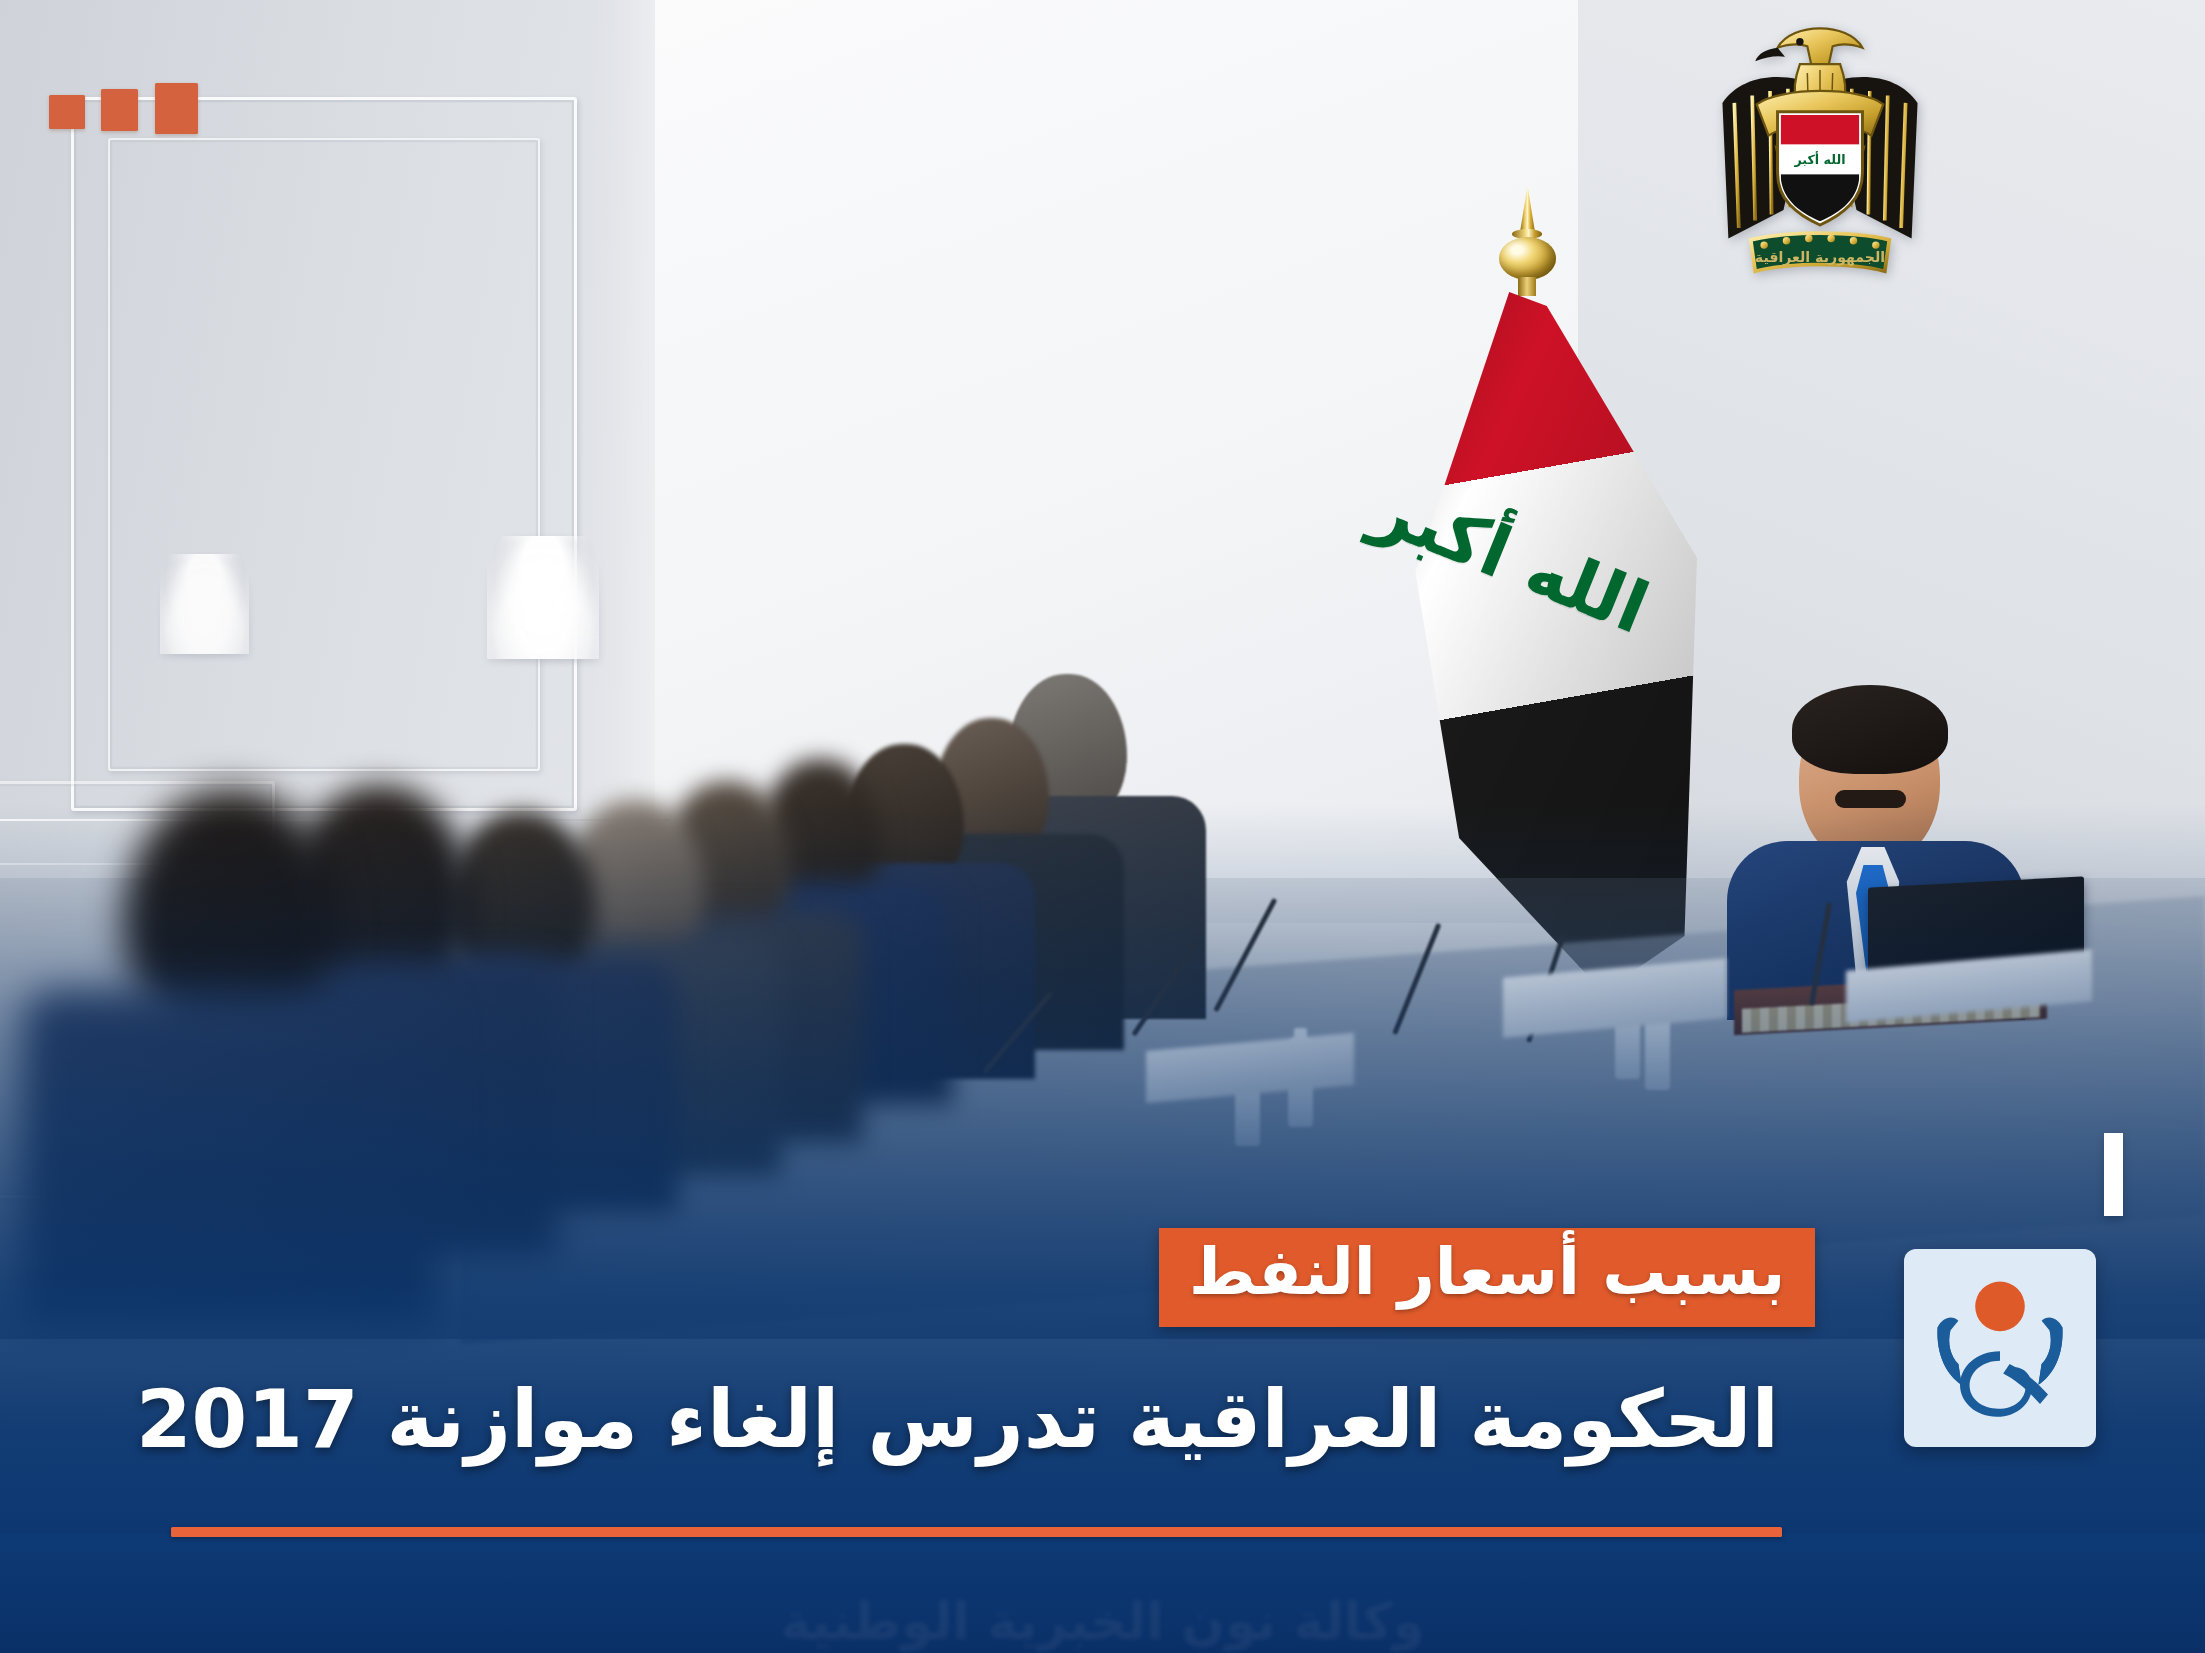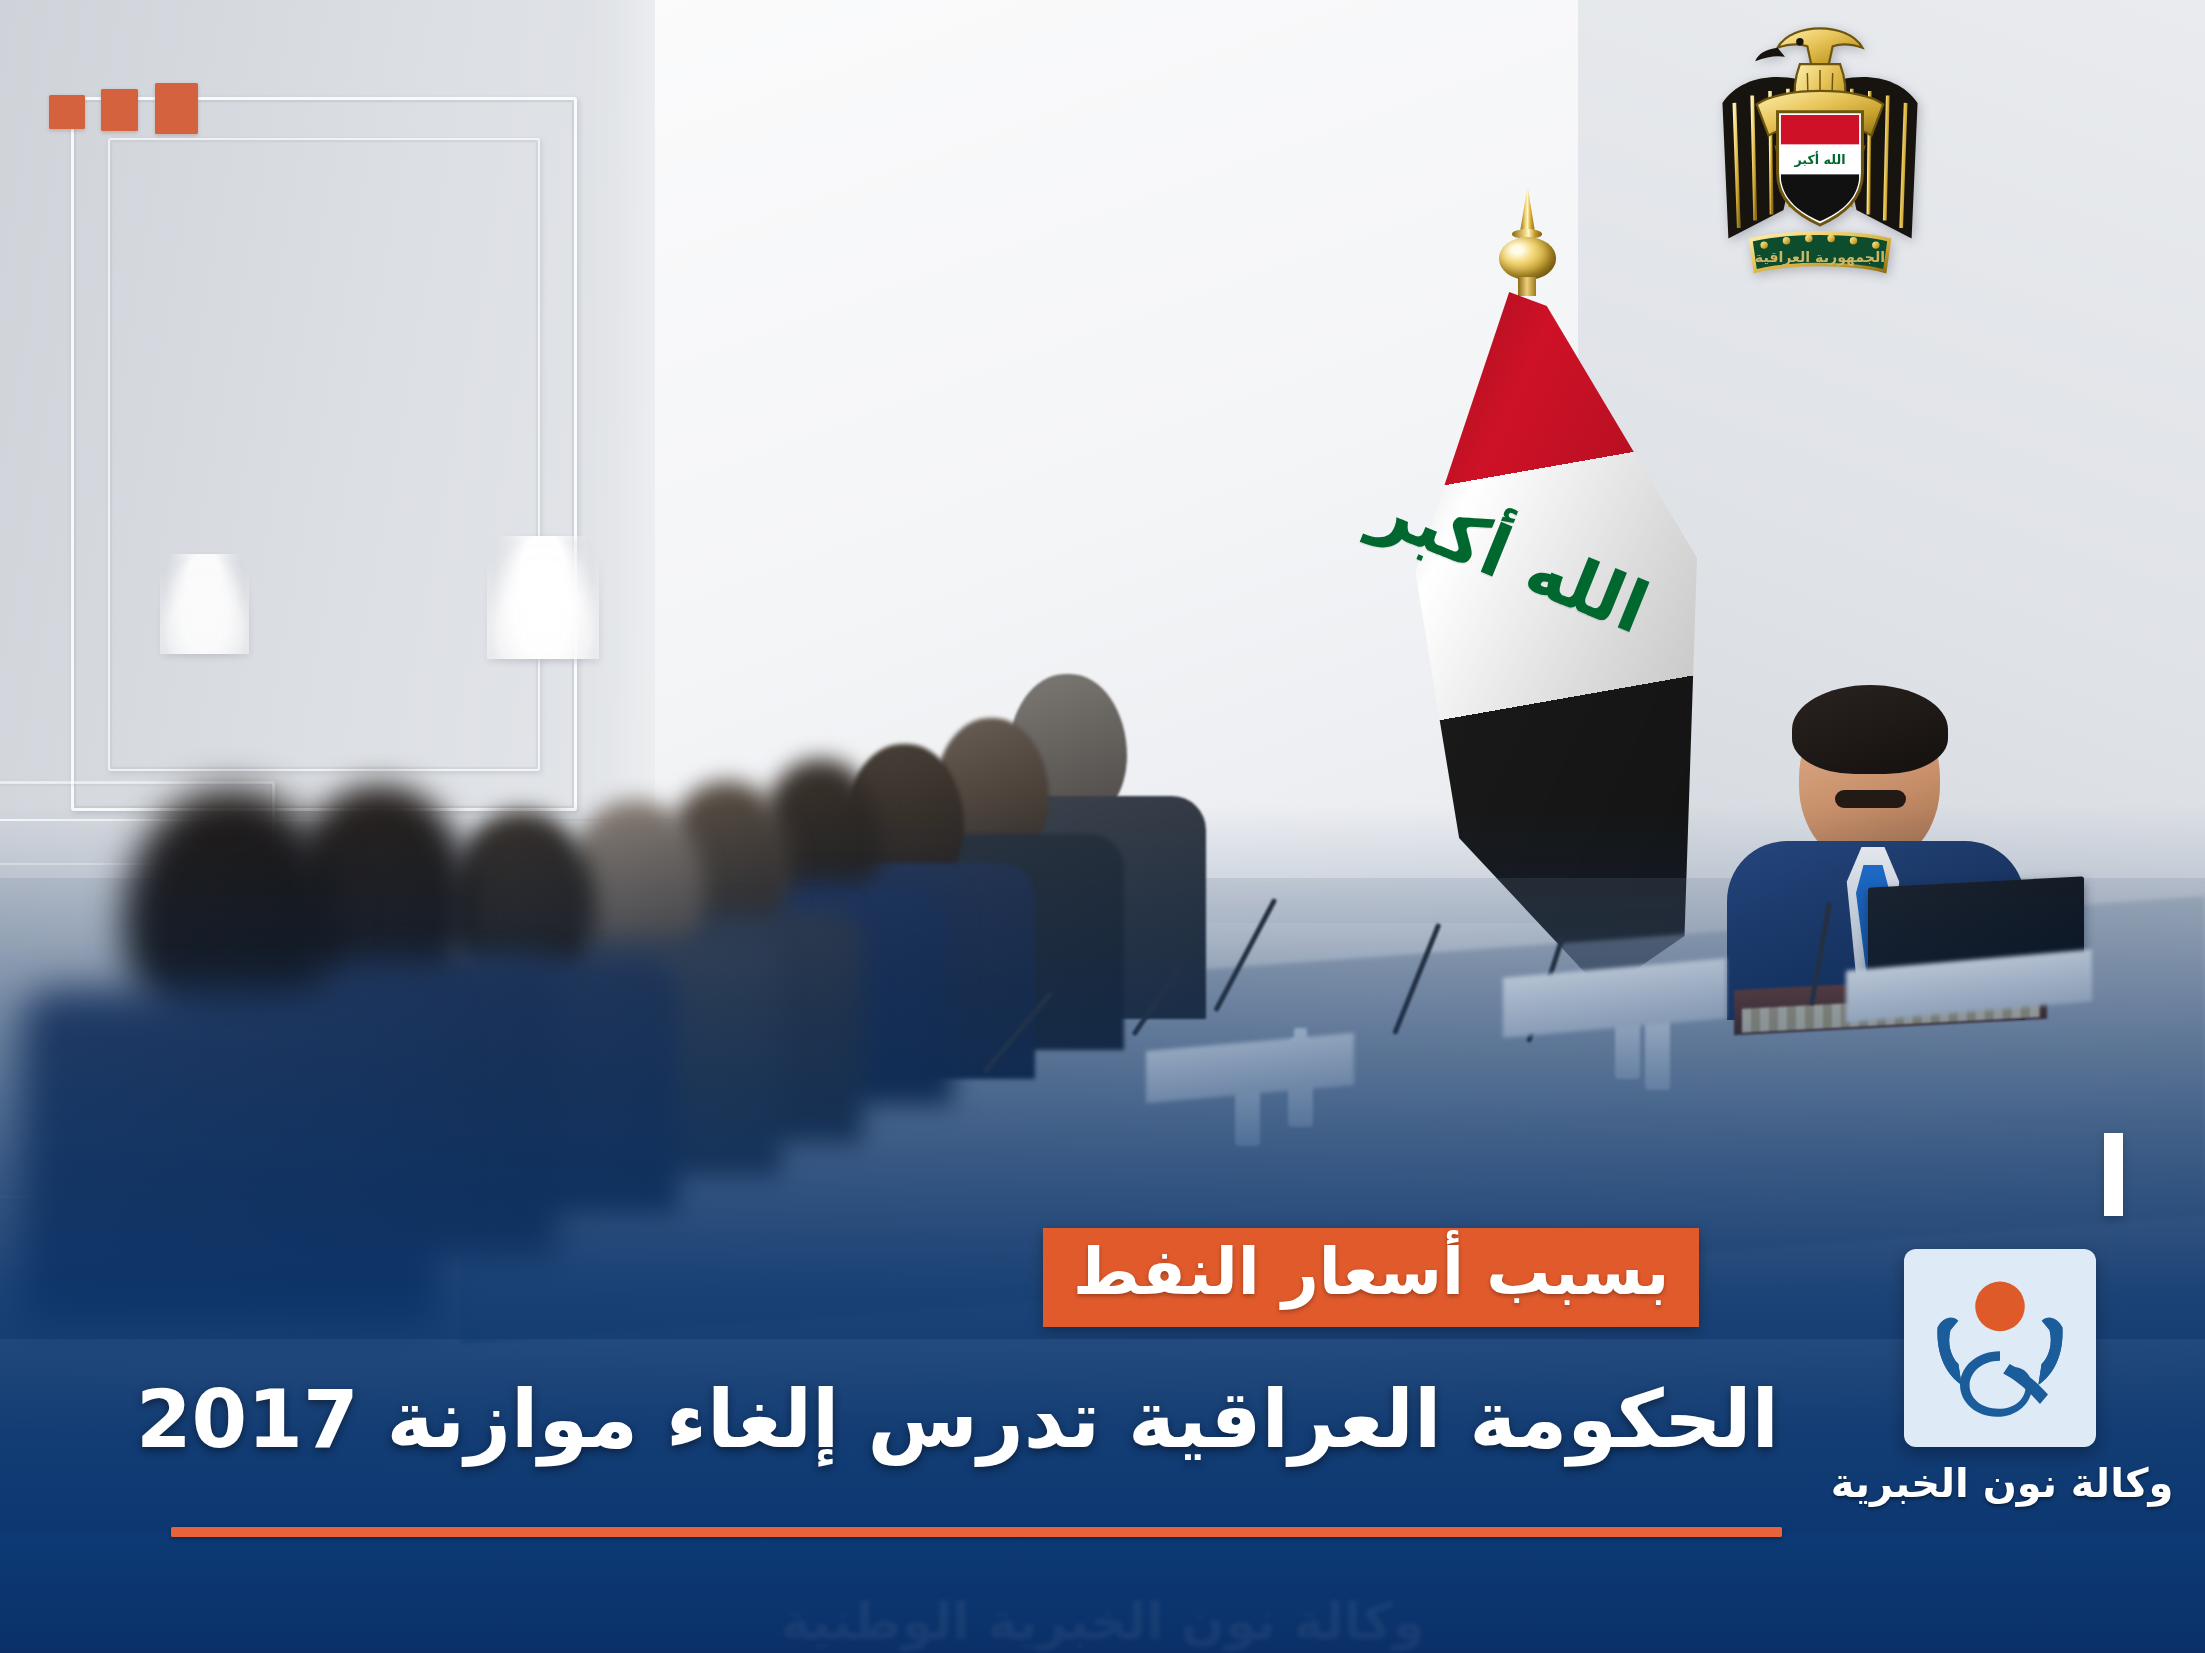--- a/index.html
+++ b/index.html
@@ -254,21 +254,21 @@
   .logotile svg{width:160px;height:160px;}
   .agency{
     position:absolute;left:1816px;top:1460px;width:372px;
     text-align:center;color:#fff;font-size:40px;font-weight:bold;
     text-shadow:0 1.5px 3.7px rgba(0,0,0,.45);
     white-space:nowrap;
   }
 
   
   .kicker{
-    position:absolute;left:1043px;top:1228px;
+    position:absolute;left:1159px;top:1228px;
     background:#e05a2b;
     padding:10.4px 30px 19.4px 30px;
     box-shadow:0 3.7px 12px rgba(0,0,0,.30);
   }
   .kicker span{
     display:block;color:#fff;font-size:64px;font-weight:bold;line-height:1.08;
     text-shadow:0 2.2px 4.5px rgba(0,0,0,.30);white-space:nowrap;
   }
   .headline{
     position:absolute;left:171px;top:1375px;width:1608px;
@@ -467,21 +467,20 @@
       <circle cx="100" cy="48" r="31" fill="#de5a28"></circle>
       <path d="M22 74 C20 110 34 134 52 146 L48 120 C38 110 34 94 38 78 Z" fill="#1b5c9b"></path>
       <path d="M22 74 C28 62 40 58 48 66 L38 78 C34 94 38 110 48 120 L52 146 C34 134 20 110 22 74 Z" fill="#1b5c9b"></path>
       <path d="M178 74 C180 110 166 134 148 146 L152 120 C162 110 166 94 162 78 Z" fill="#1b5c9b"></path>
       <path d="M178 74 C172 62 160 58 152 66 L162 78 C166 94 162 110 152 120 L148 146 C166 134 180 110 178 74 Z" fill="#1b5c9b"></path>
       <path d="M100 104 C70 104 50 124 50 146 C50 168 70 186 96 186 C122 186 140 168 140 148 C140 134 130 124 118 124
                C128 130 132 138 132 148 C132 164 118 176 98 176 C78 176 62 164 62 147 C62 130 78 116 100 116 Z" fill="#1b5c9b"></path>
       <path d="M112 120 C128 128 146 142 160 158 L150 170 C136 154 120 140 104 132 Z" fill="#1b5c9b"></path>
     </svg>
   </div>
-  <div class="agency">وكالة نون الخبرية</div>
 
   <div class="kicker">
     <span>بسبب أسعار النفط</span>
   </div>
   <div class="headline">الحكومة العراقية تدرس إلغاء موازنة 2017</div>
   <div class="rule"></div>
 
 </div>
 
 

